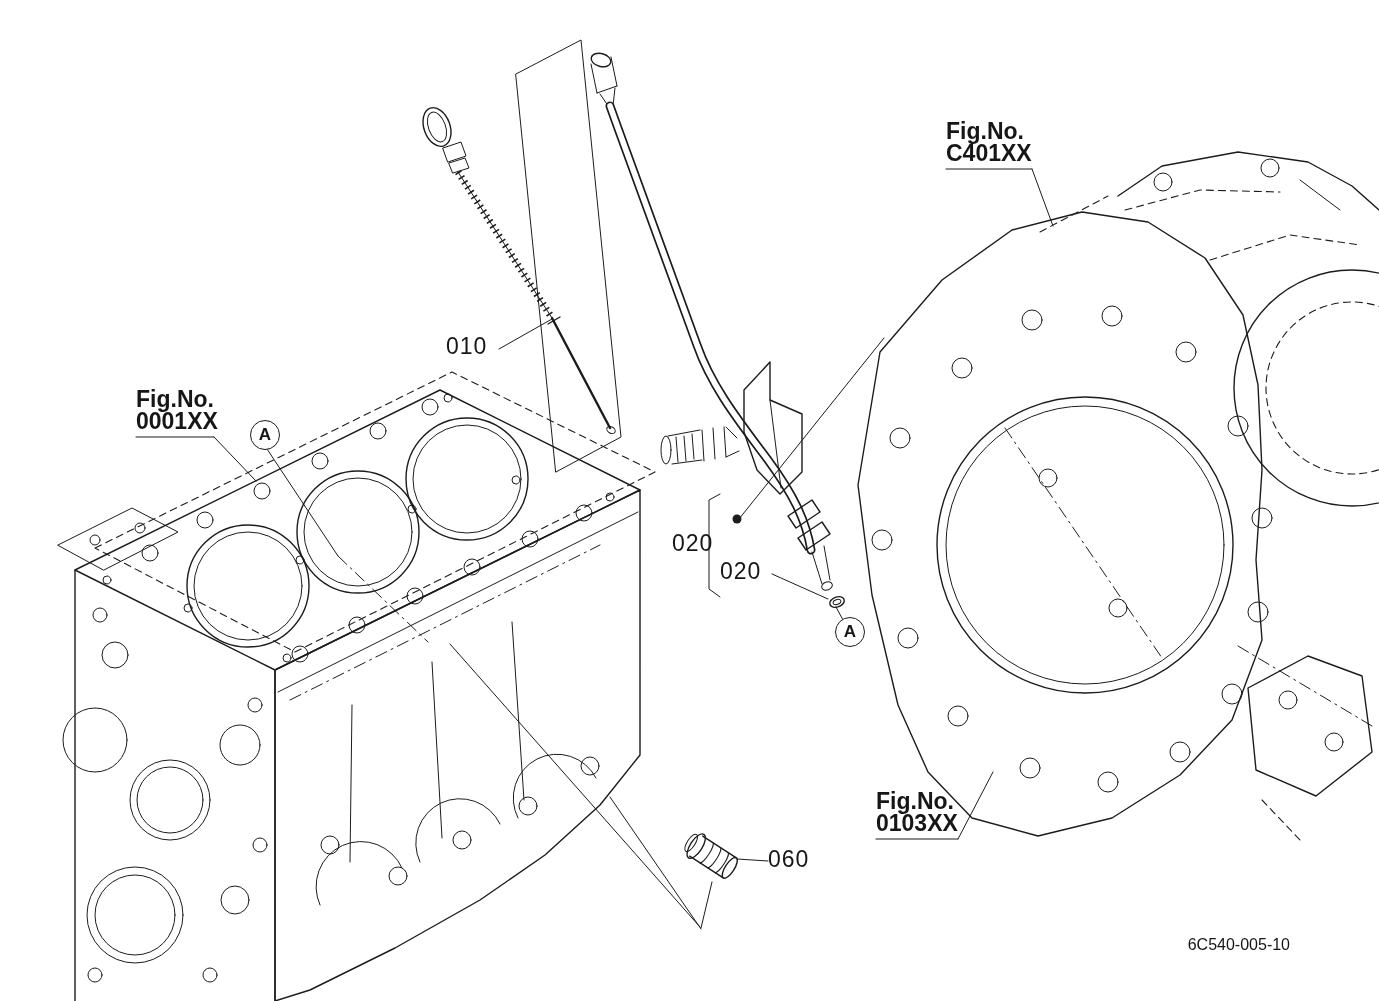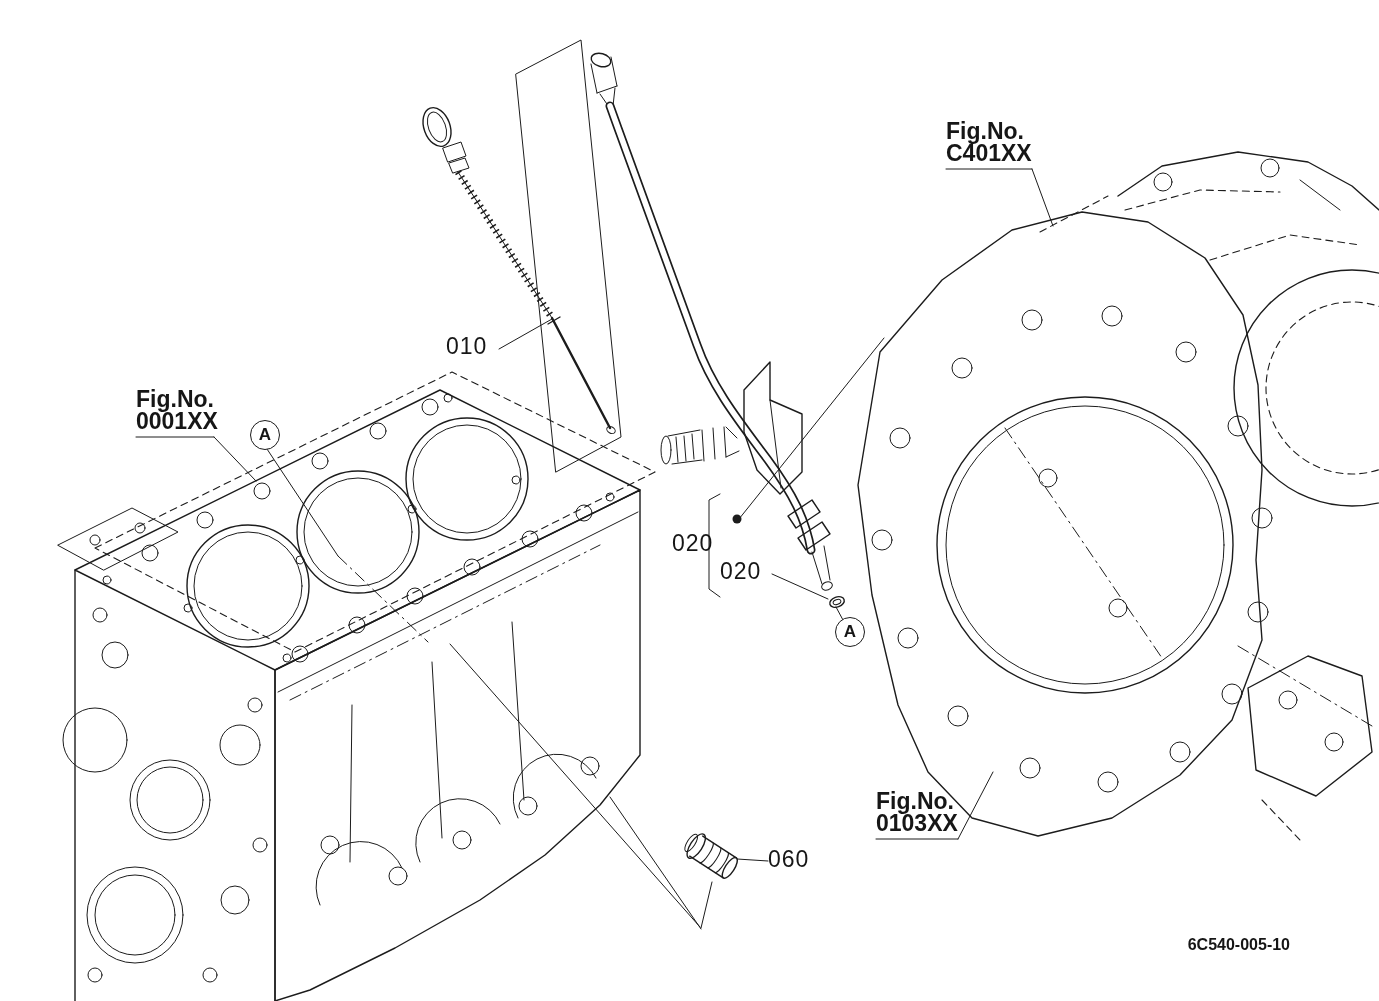--- a/index.html
+++ b/index.html
@@ -13,21 +13,21 @@
   .thick{stroke-width:2.4;}
   .dash{stroke-dasharray:7 5;stroke-width:1.1;}
   .dashdot{stroke-dasharray:12 5 2 5;stroke-width:1;}
   .soliddot{fill:#1c1c1c;stroke:none;}
   .tube-out{fill:none;stroke:#1c1c1c;stroke-width:9;stroke-linecap:round;}
   .tube-in{fill:none;stroke:#ffffff;stroke-width:5.6;stroke-linecap:round;}
   .spring{fill:none;stroke:#1c1c1c;stroke-width:7;stroke-dasharray:1.6 4.2;}
   .label{position:absolute;white-space:nowrap;}
   .part-num{font-size:23px;letter-spacing:1px;width:54px;}
   .fig-ref{font-size:23px;font-weight:bold;line-height:22px;}
-  .draw-num{font-size:16px;font-weight:700;width:160px;text-align:right;}
+  .draw-num{font-size:16px;font-weight:400;width:160px;text-align:right;}
   .detail-circle{
     position:absolute;width:30px;height:30px;border:1.7px solid #1c1c1c;border-radius:50%;
     display:flex;align-items:center;justify-content:center;
     font-size:17px;font-weight:bold;box-sizing:border-box;background:#fff;
   }
 </style>
 </head>
 <body>
 
 <div id="stage">

